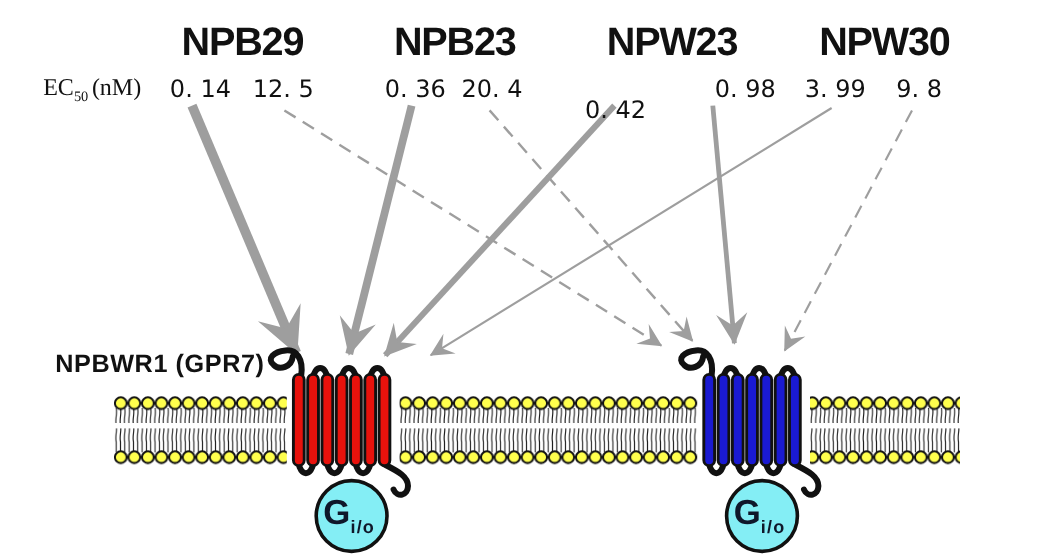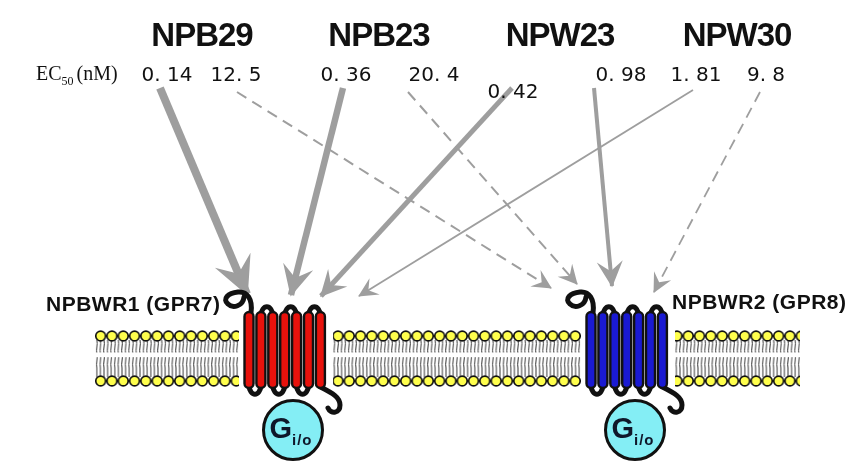--- a/index.html
+++ b/index.html
@@ -119,25 +119,24 @@
   <div class="txt ec50" style="left:36px;top:62px"><span>EC</span><span class="sub">50</span><span class="sfx">(nM)</span></div>
 
   <div class="txt ligand" style="left:202px;top:16px">NPB29</div>
   <div class="txt ligand" style="left:379px;top:16px">NPB23</div>
   <div class="txt ligand" style="left:560px;top:16px">NPW23</div>
   <div class="txt ligand" style="left:737px;top:16px">NPW30</div>
 
   <div class="txt val" style="left:167px;top:62px">0. 14</div>
   <div class="txt val" style="left:236px;top:62px">12. 5</div>
   <div class="txt val" style="left:346px;top:62px">0. 36</div>
-  <div class="txt val" style="left:434px;top:62px">20. 4</div>
+  <div class="txt val" style="left:410px;top:62px">20. 4</div>
   <div class="txt val" style="left:513px;top:79px">0. 42</div>
   <div class="txt val" style="left:621px;top:62px">0. 98</div>
-  <div class="txt val" style="left:696px;top:62px">1. 81</div>
+  <div class="txt val" style="left:696px;top:62px">3. 99</div>
   <div class="txt val" style="left:766px;top:62px">9. 8</div>
 
   <div class="txt rlabel" style="left:46px;top:292px">NPBWR1 (GPR7)</div>
-  <div class="txt rlabel" style="left:672px;top:290px">NPBWR2 (GPR8)</div>
 
   <div class="gp" style="left:291px;top:430px"><span class="g-main">G</span><span class="g-sub">i/o</span></div>
   <div class="gp" style="left:633px;top:430px"><span class="g-main">G</span><span class="g-sub">i/o</span></div>
 
 </div>
 
 </body></html>

